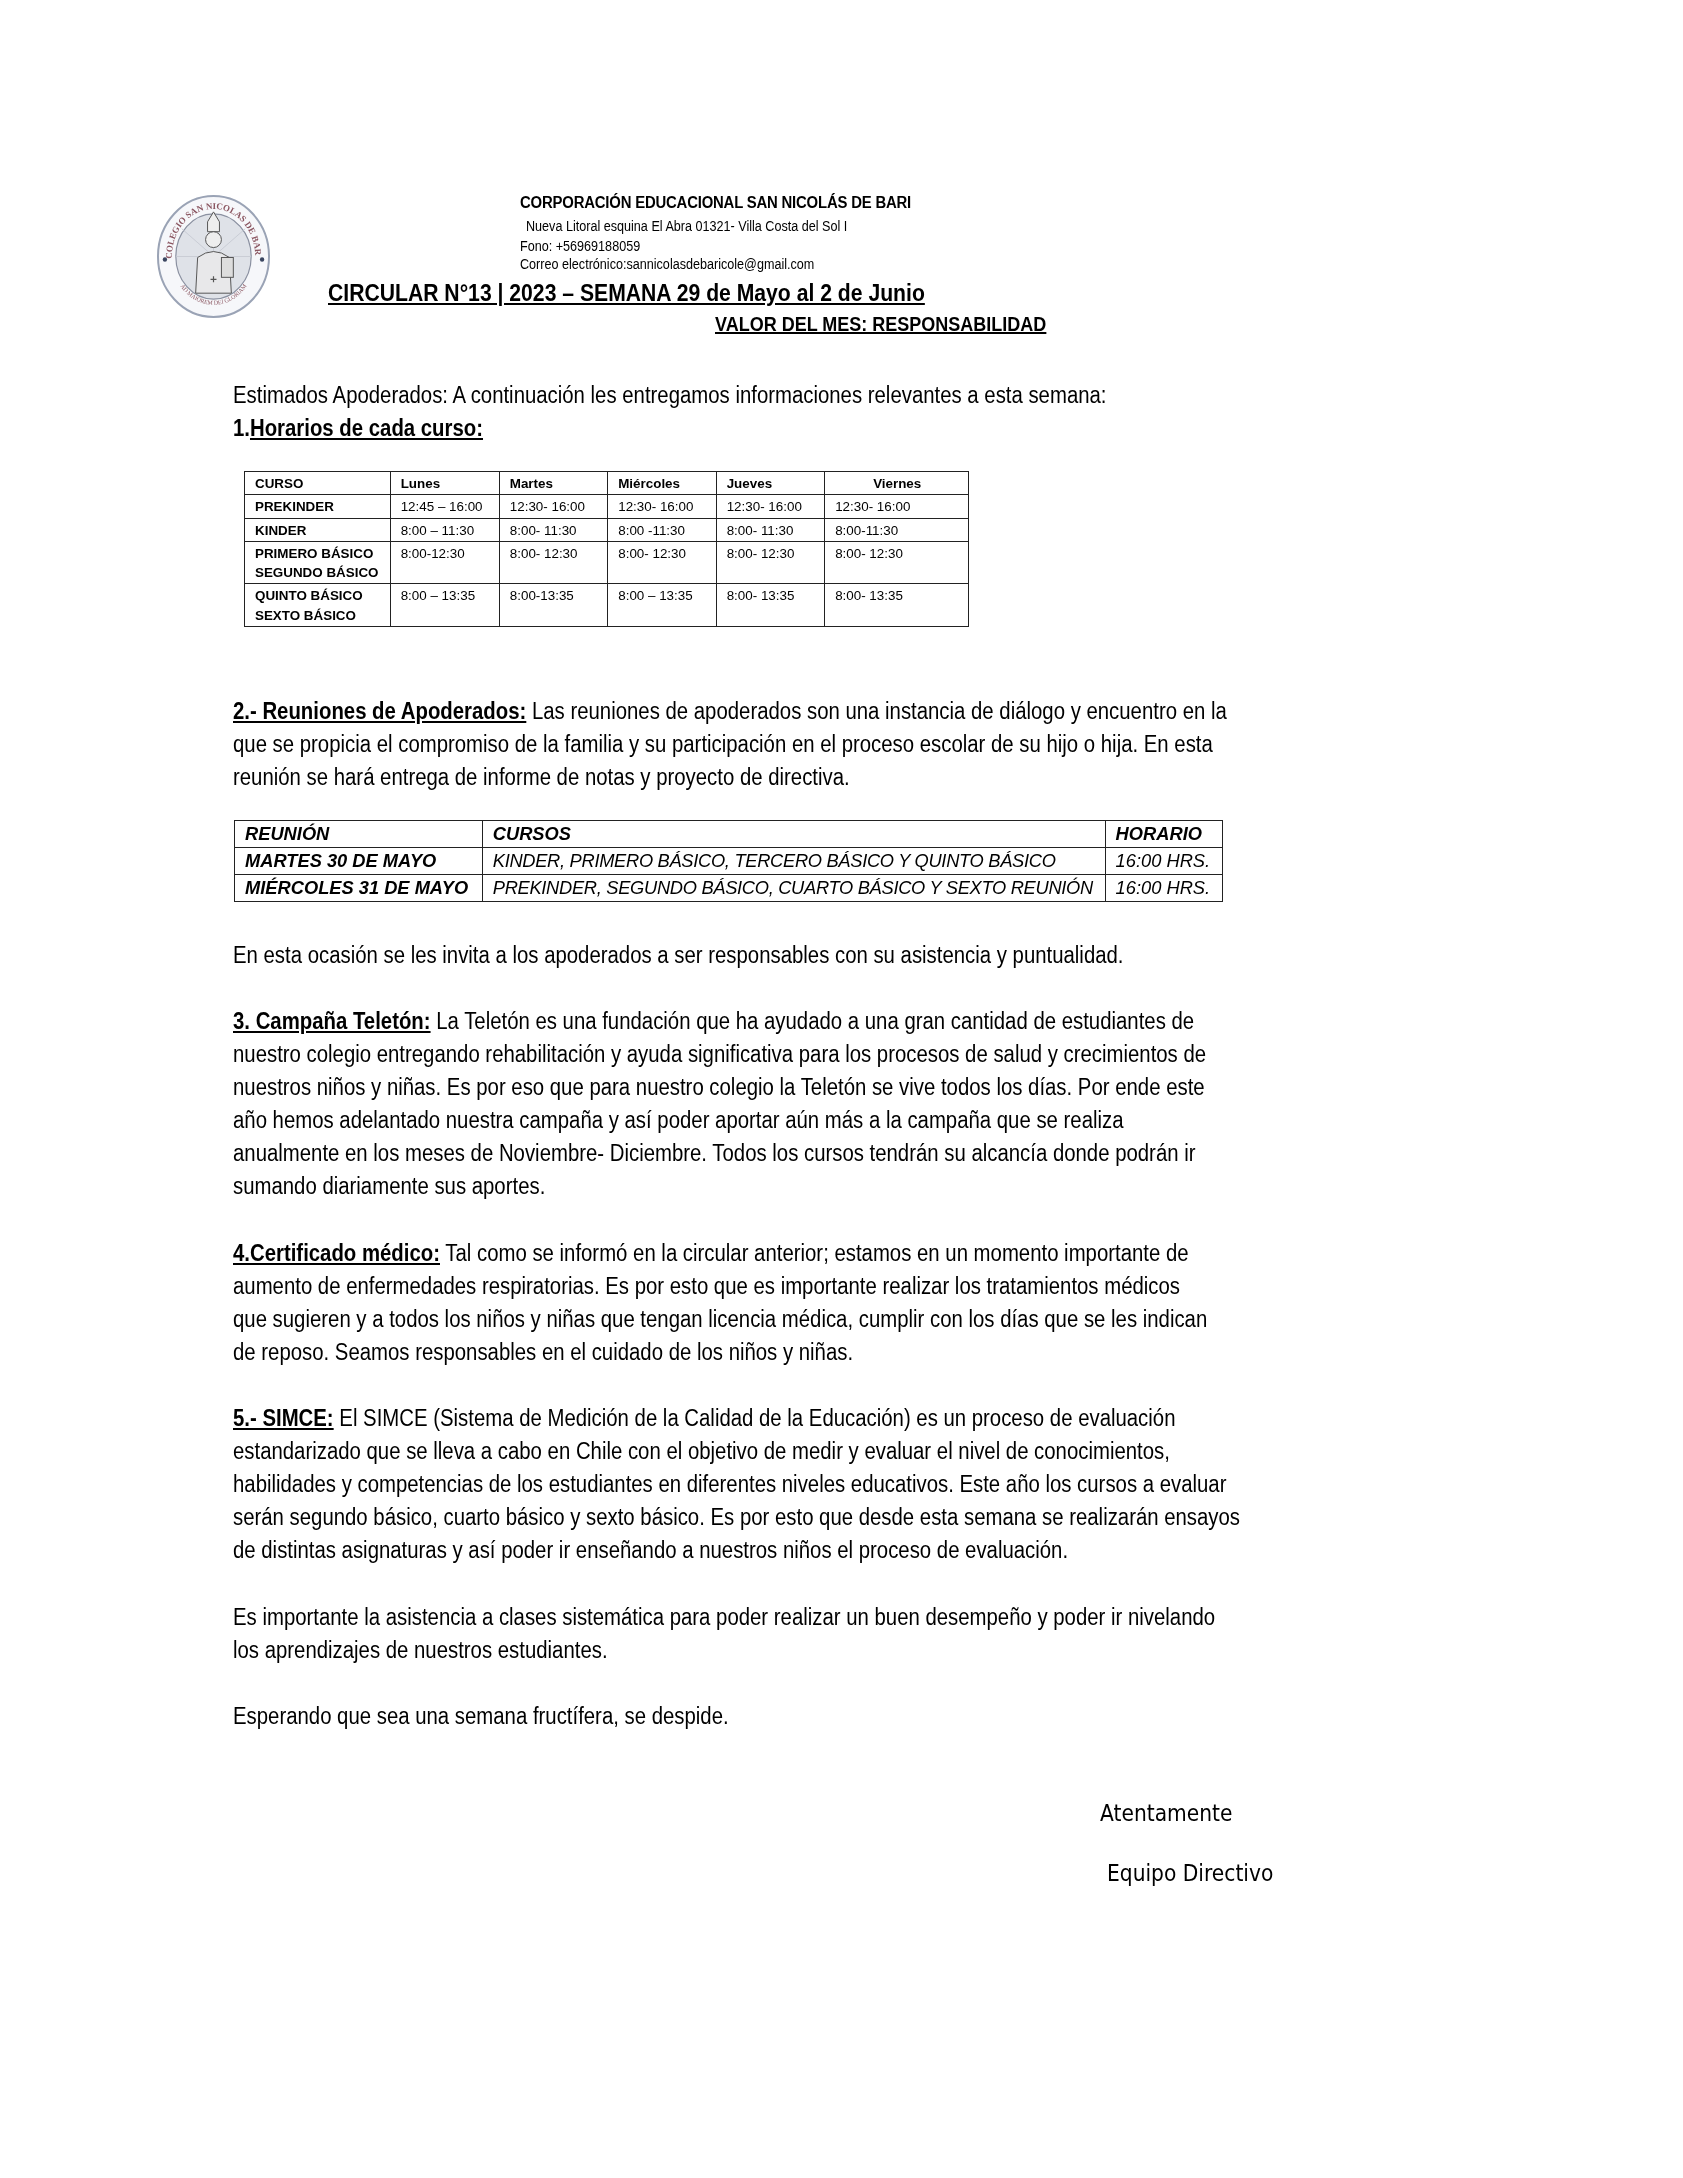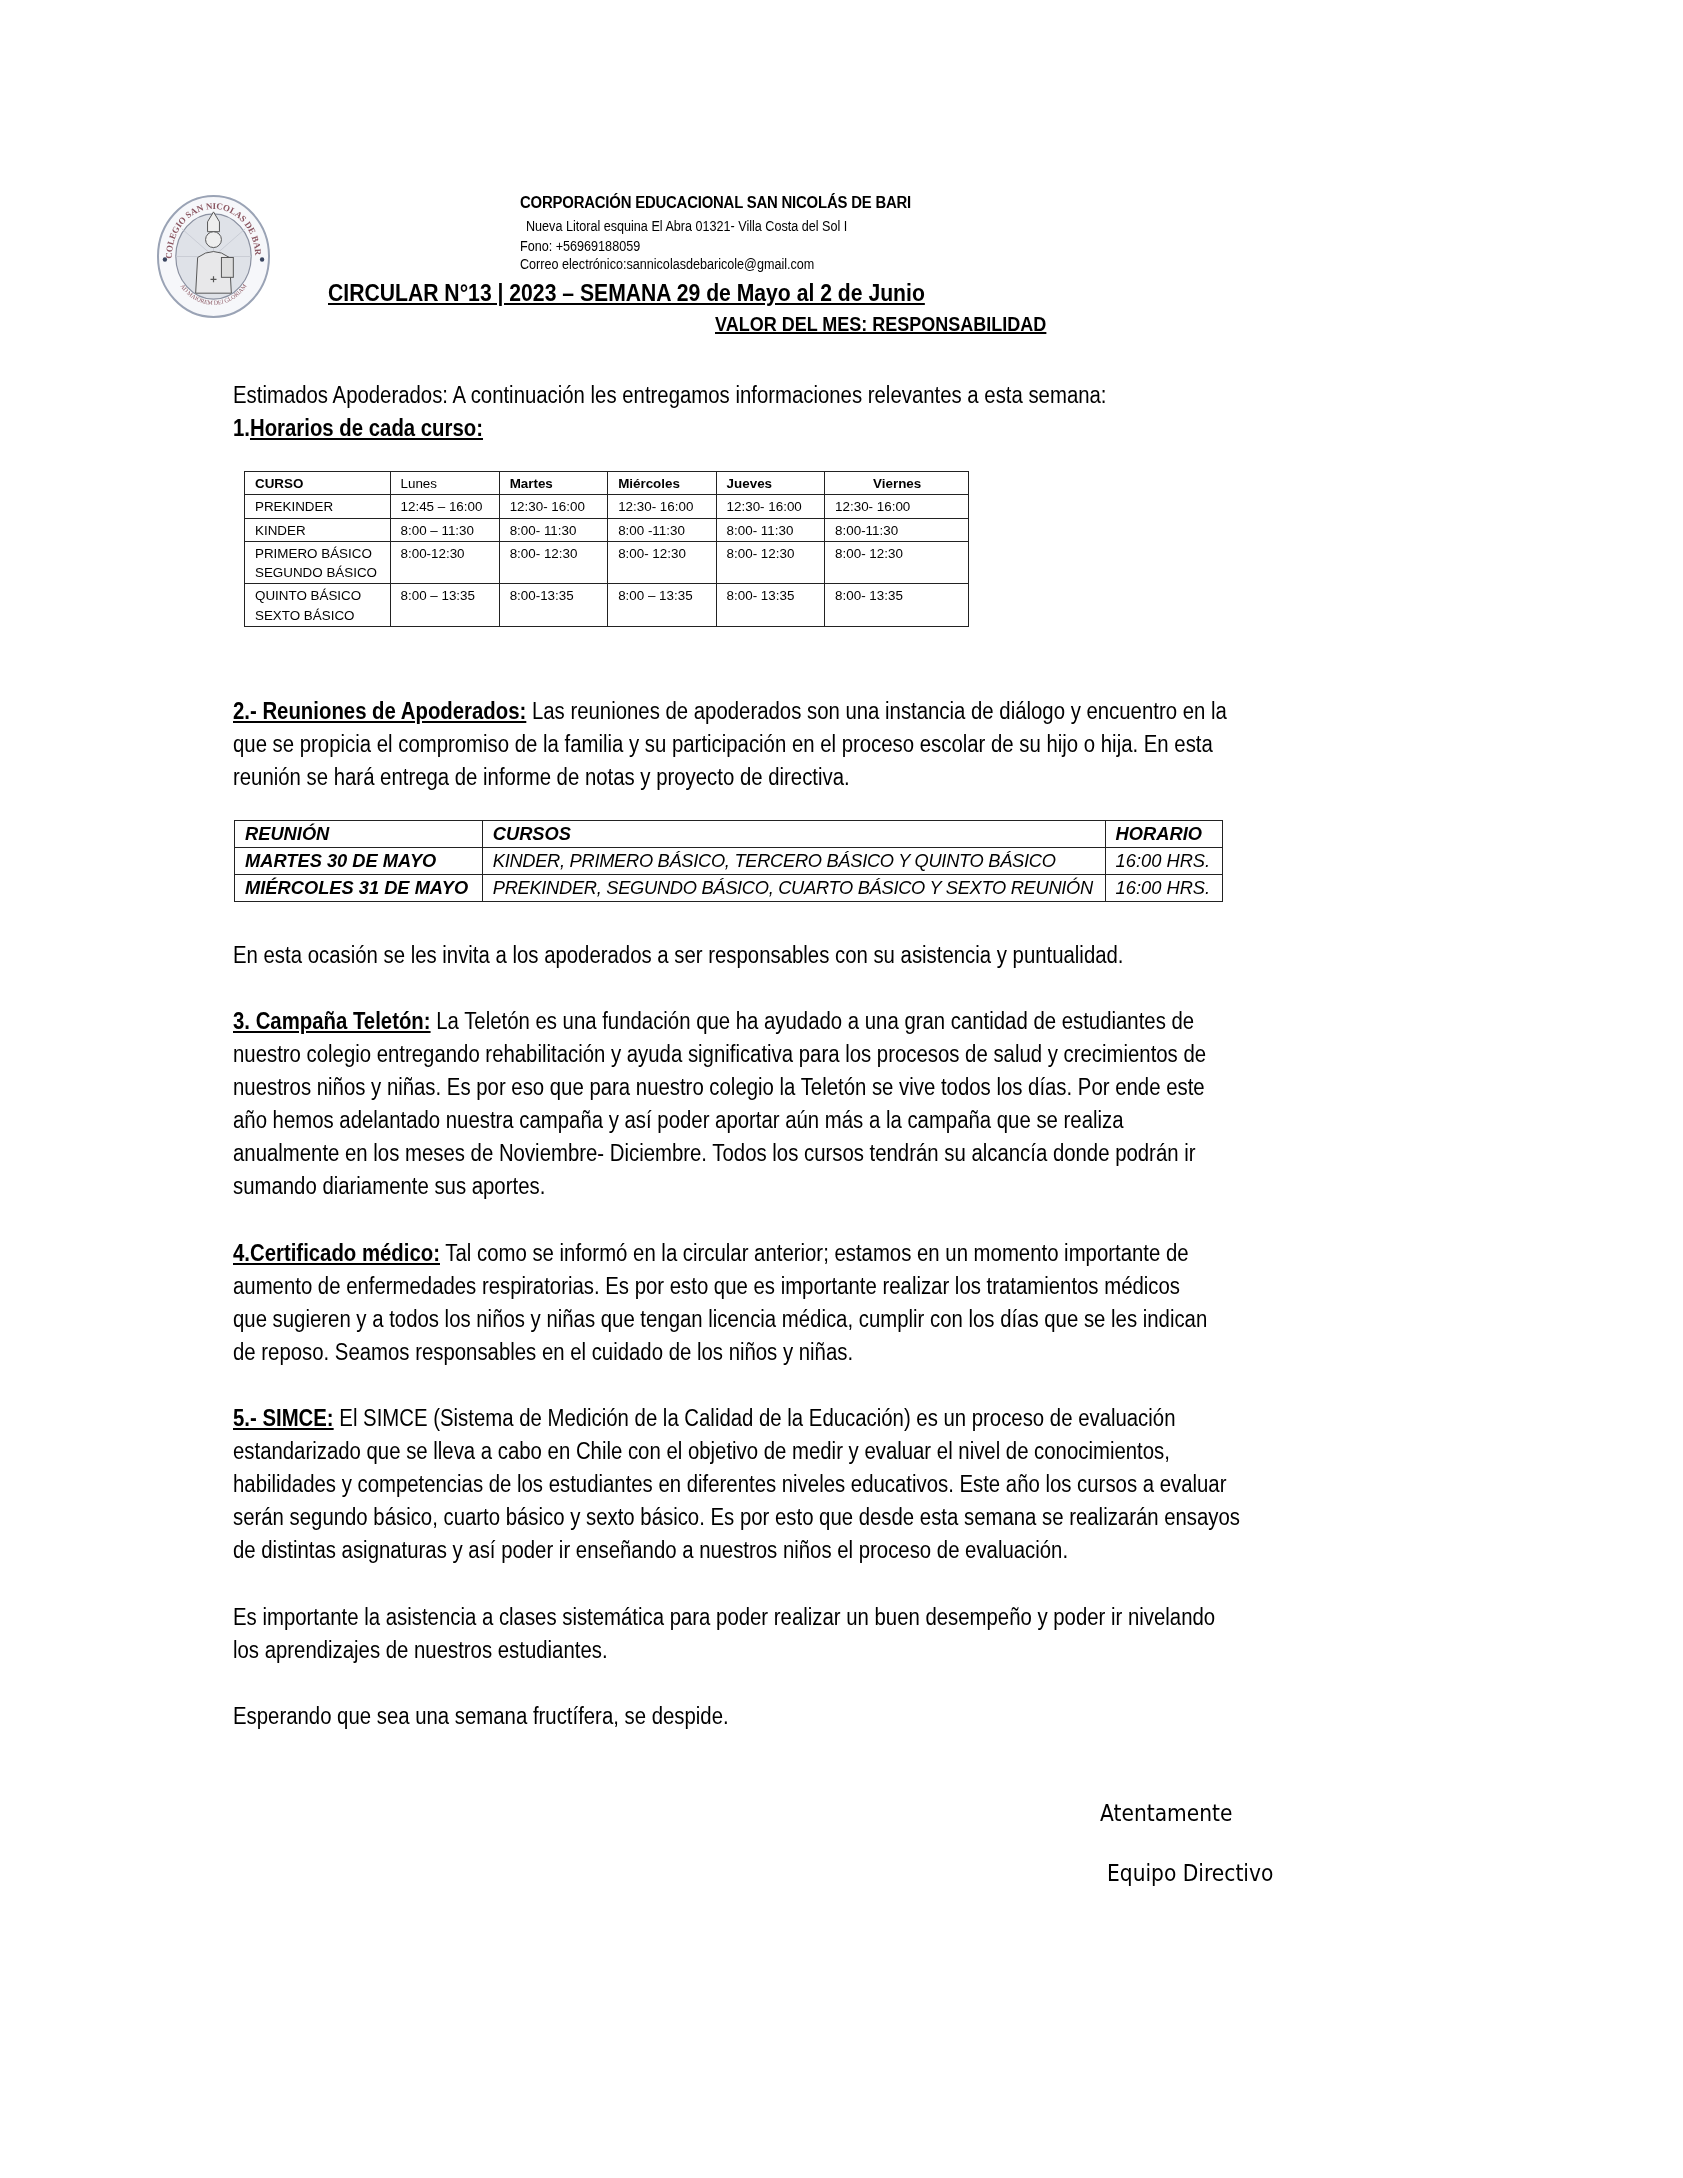--- a/index.html
+++ b/index.html
@@ -10,21 +10,21 @@
   .hdr-line { left:520px; font-size:14px; transform:scaleX(0.9); transform-origin:left top; }
   .title { left:328px; top:280px; font-size:23px; font-weight:bold; text-decoration:underline; transform:scaleX(0.92); transform-origin:left top; }
   .valor { left:715px; top:313px; font-size:20px; font-weight:bold; text-decoration:underline; transform:scaleX(0.9); transform-origin:left top; }
   .body { font-size:23px; line-height:33px; transform:scaleX(0.885); transform-origin:left top; }
   .para { position:absolute; left:233px; width:1411px; font-size:23px; line-height:33px; transform:scaleX(0.885); transform-origin:left top; }
   .para .ln { display:block; white-space:nowrap; }
   .sec-title { font-weight:bold; text-decoration:underline; }
   table { border-collapse:collapse; position:absolute; }
   #sched { left:234px; top:471px; width:725px; font-size:13.4px;margin-left:10px; }
   #sched td { border:1.6px solid #222; padding:2px 8px 1px 10px; vertical-align:top; line-height:19.3px; height:18px; white-space:nowrap; }
-  #sched td.c { font-weight:normal; width:127px; }
+  #sched td.c { font-weight:bold; width:127px; }
   #sched td.d { width:91px; }
   #meet { left:234px; top:820px; width:989px; font-size:18.3px;font-style:italic; }
   #meet td { border:1.6px solid #222; padding:0 10px; line-height:26px; height:26px; white-space:nowrap; }
   #meet td.b { font-weight:bold; }
   .sig { font-size:23px; font-family:"DejaVu Sans", sans-serif; transform:scaleX(0.88); transform-origin:left top; }
 </style>
 </head>
 <body>
 
 <div id="logo">
@@ -63,21 +63,21 @@
 
 <div class="abs body" style="left:233px;top:379px;">Estimados Apoderados: A continuación les entregamos informaciones relevantes a esta semana:</div>
 <div class="abs body" style="left:233px;top:412px;font-weight:bold;">
   <span>1.</span><span class="sec-title">Horarios de cada curso:</span>
 </div>
 
 <table id="sched">
   <tbody id="sched-body">
       <tr>
         <td class="c" style="font-weight: bold;">CURSO</td>
-        <td class="d" style="font-weight: normal;">Lunes</td>
+        <td class="d" style="font-weight: bold;">Lunes</td>
         <td class="d" style="font-weight: bold;">Martes</td>
         <td class="d" style="font-weight: bold;">Miércoles</td>
         <td class="d" style="font-weight: bold;">Jueves</td>
         <td class="d" style="font-weight: bold; padding-left: 48px;">Viernes</td>
       </tr>
       <tr>
         <td class="c">
           <div>PREKINDER</div>
         </td>
         <td class="d">12:45 – 16:00</td>

